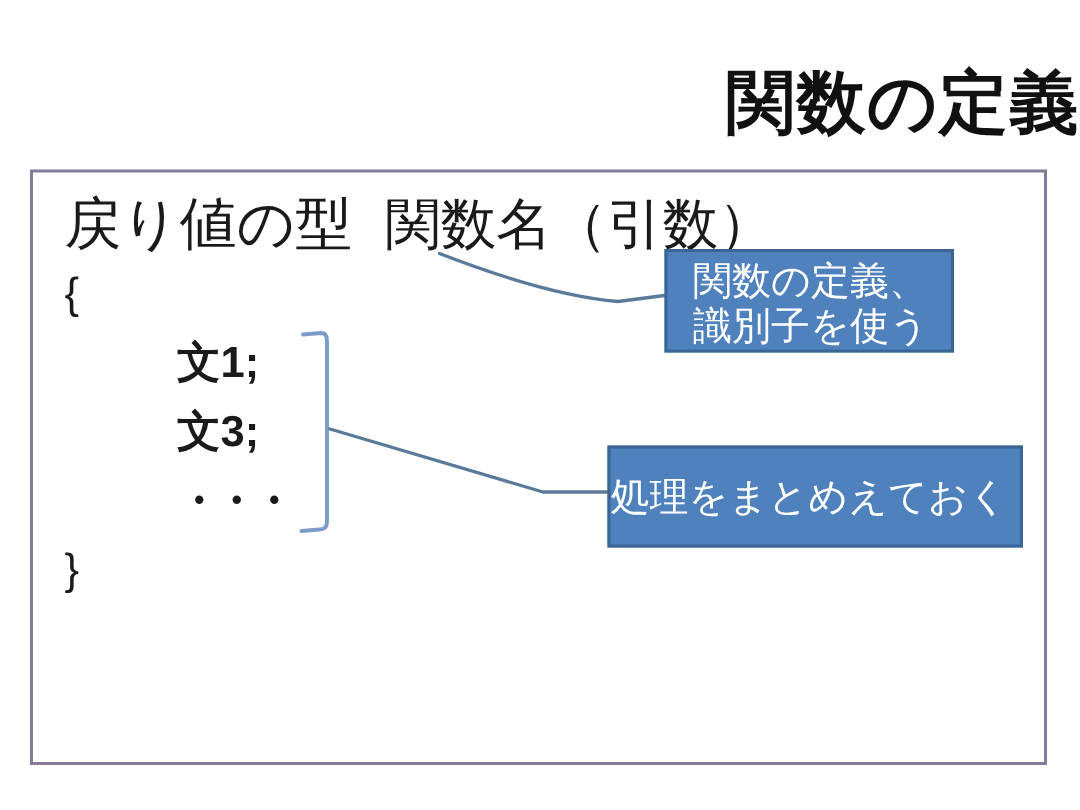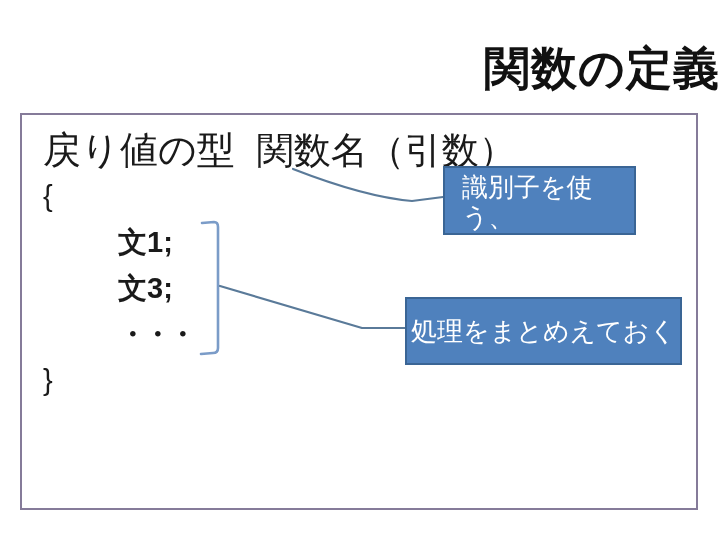--- a/index.html
+++ b/index.html
@@ -70,21 +70,21 @@
   .callout1 {
     left:443px; top:166px;
     width:193px; height:69px;
     padding:4px 0 0 17px;
   }
   .callout2 {
     left:405px; top:297px;
     width:277px; height:68px;
     display:flex;
     align-items:center;
-    justify-content:center;
+    justify-content:flex-start;
   }
 </style>
 </head>
 <body>
 
 <div class="slide">
 
   <h1 class="title">関数の定義</h1>
 
   <div class="frame"></div>
@@ -100,20 +100,21 @@
       <span class="rtype">戻り値の型</span><span class="sig">関数名（引数）</span>
     </div>
     <div class="line">{</div>
     <div class="line ind">文1;</div>
     <div class="line ind">文3;</div>
     <div class="line ind dots">・・・</div>
     <div class="line">}</div>
   </div>
 
   <div class="callout callout1">
-    <div>識別子を使う、</div>
+    <div>関数の定義、</div>
+    <div>識別子を使う</div>
   </div>
 
   <div class="callout callout2">
     <div>処理をまとめえておく</div>
   </div>
 
 </div>
 
 </body></html>

